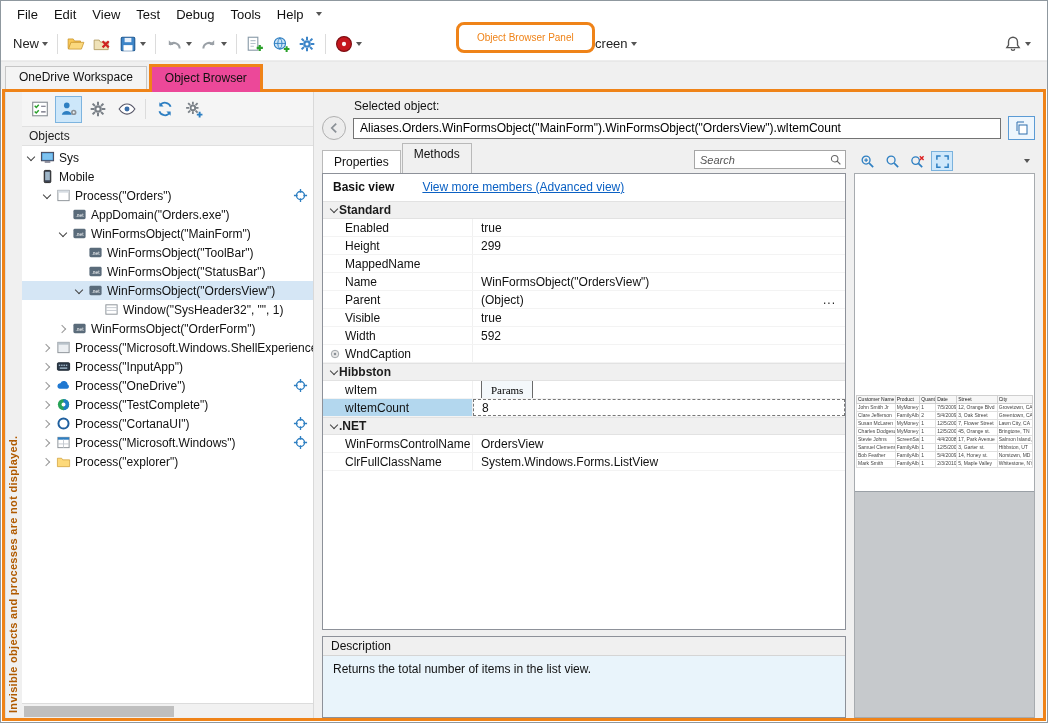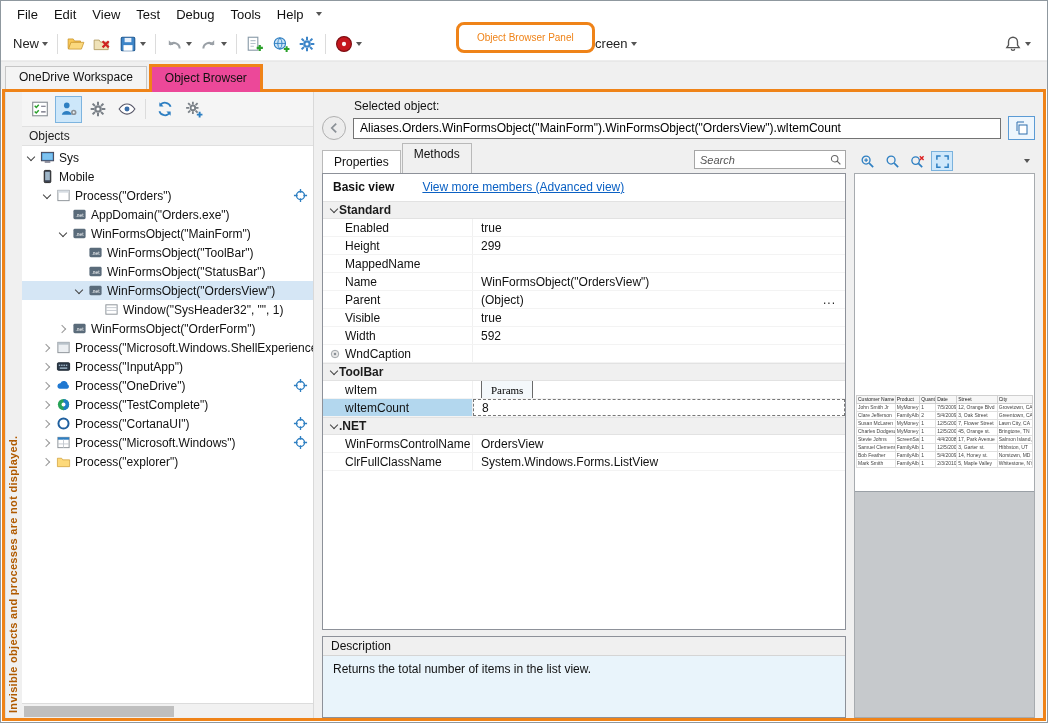--- a/index.html
+++ b/index.html
@@ -604,21 +604,21 @@
                         <circle cx="8" cy="8" r="1.7" fill="#8a9096"></circle>
                       </svg></span>
                     <span>WndCaption</span>
                   </div>
                   <div class="pvalue">
                     <span></span>
                   </div>
                 </div>
                 <div class="cat-row">
                   <span class="chev open"></span>
-                  <span>ToolBar</span>
+                  <span>Hibbston</span>
                 </div>
                 <div class="prow">
                   <div class="pname">
                     <span>wItem</span>
                   </div>
                   <div class="pvalue">
                     <button class="pbtn">Params</button>
                   </div>
                 </div>
                 <div class="prow">

